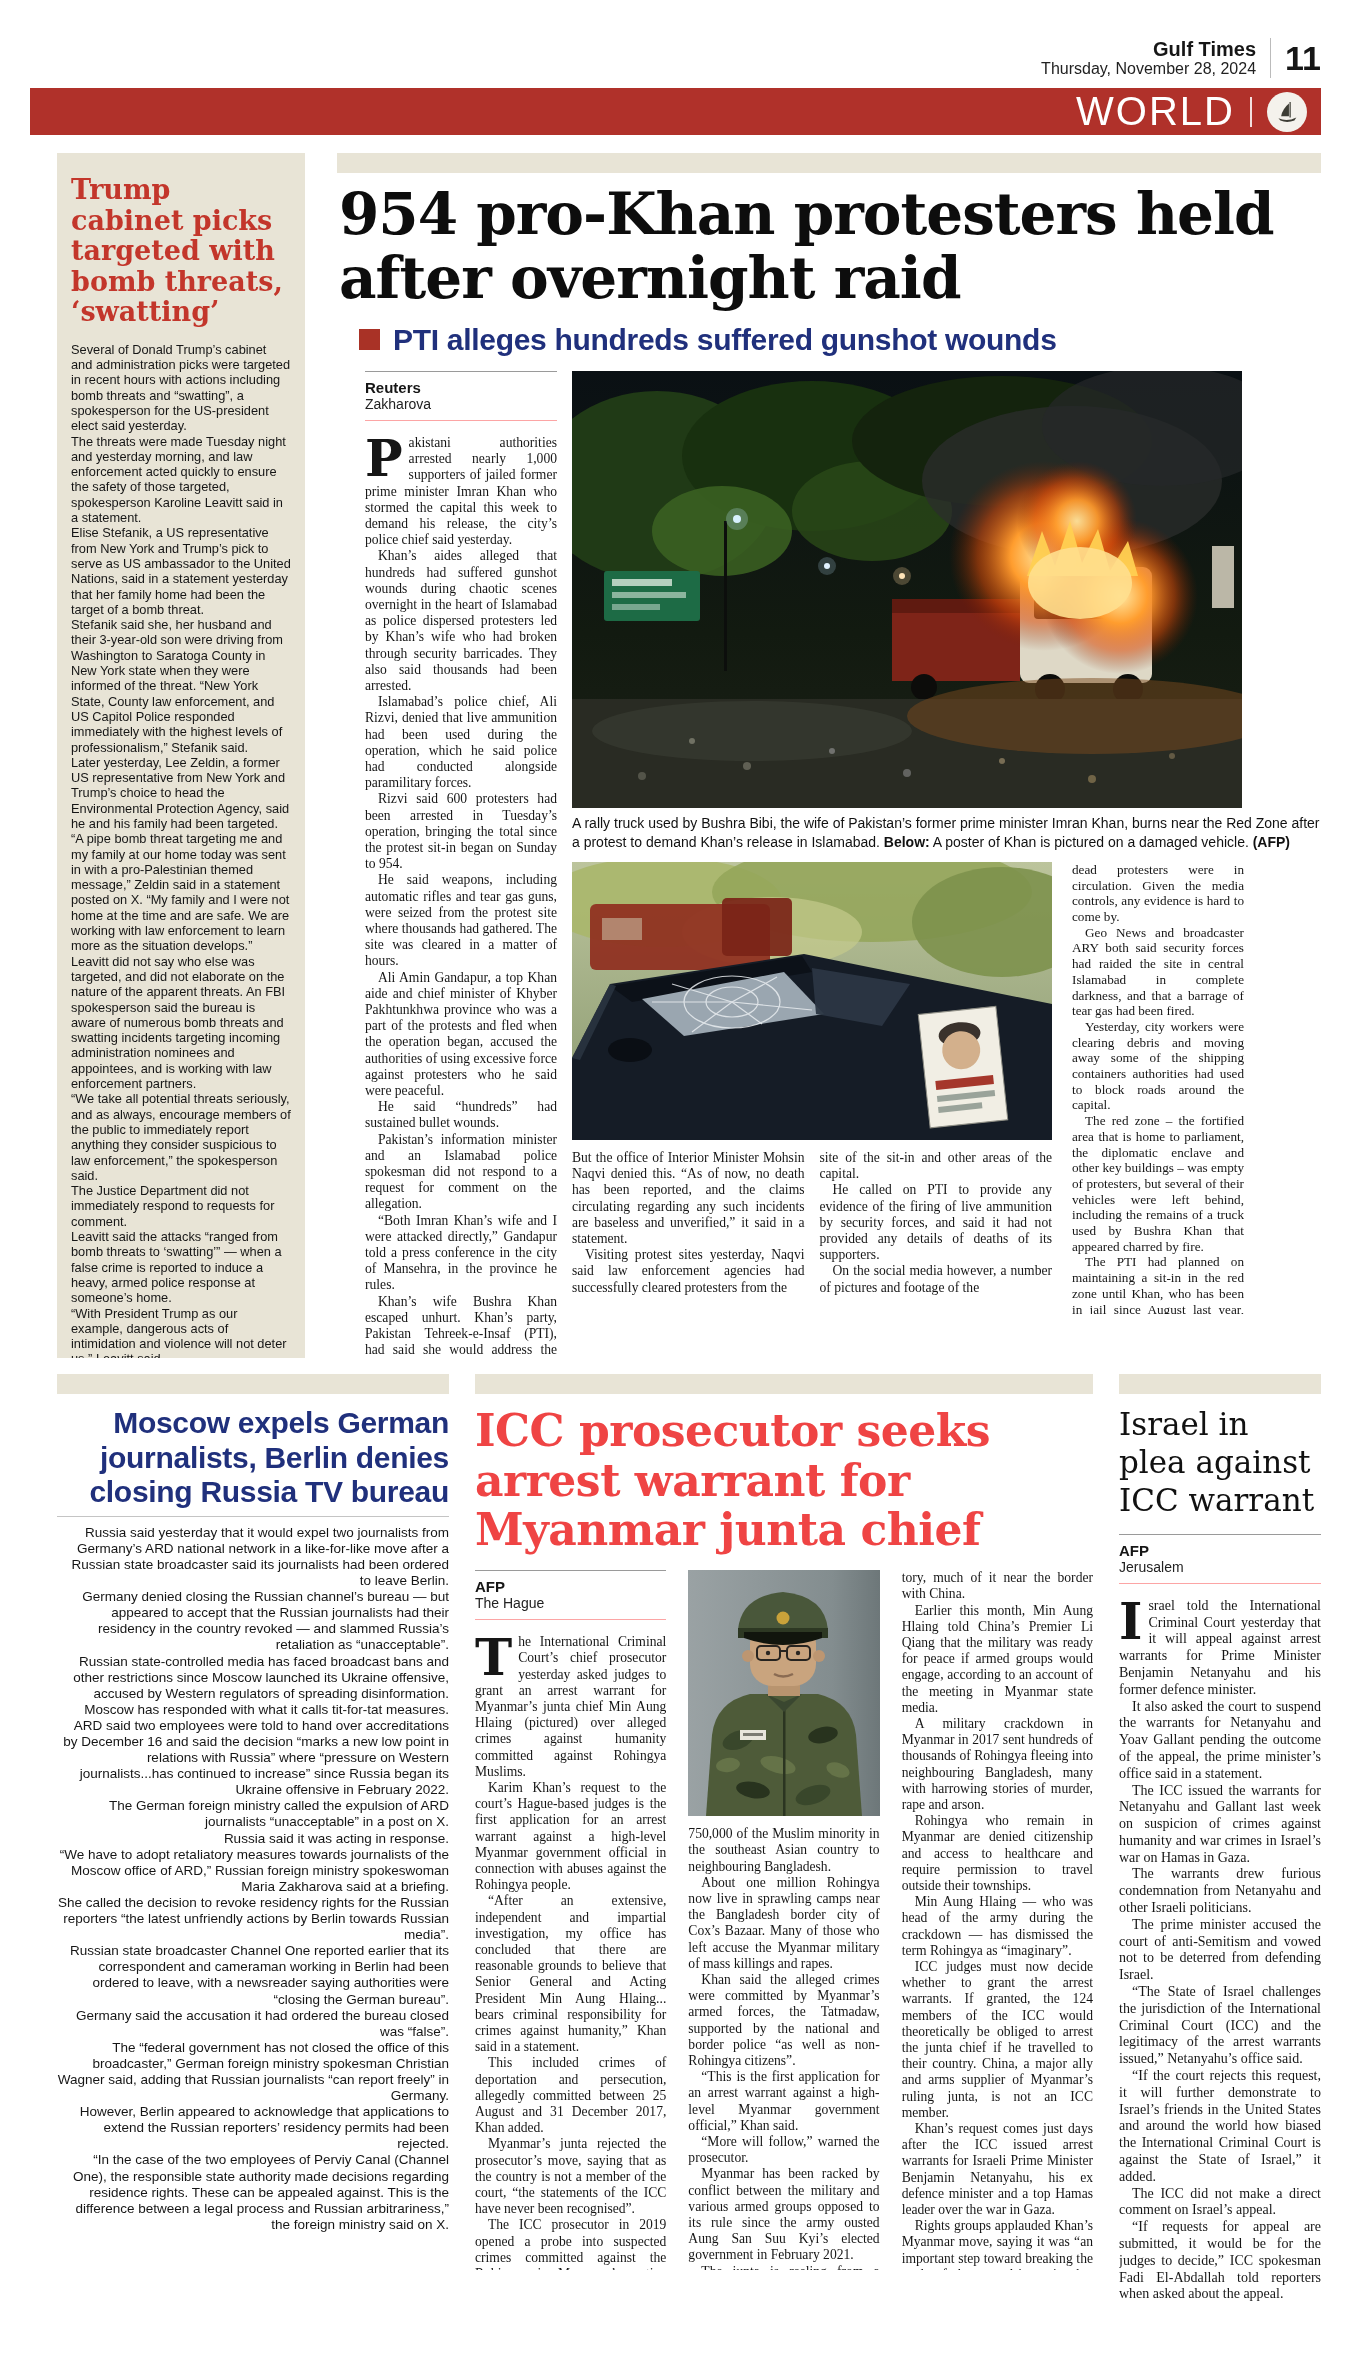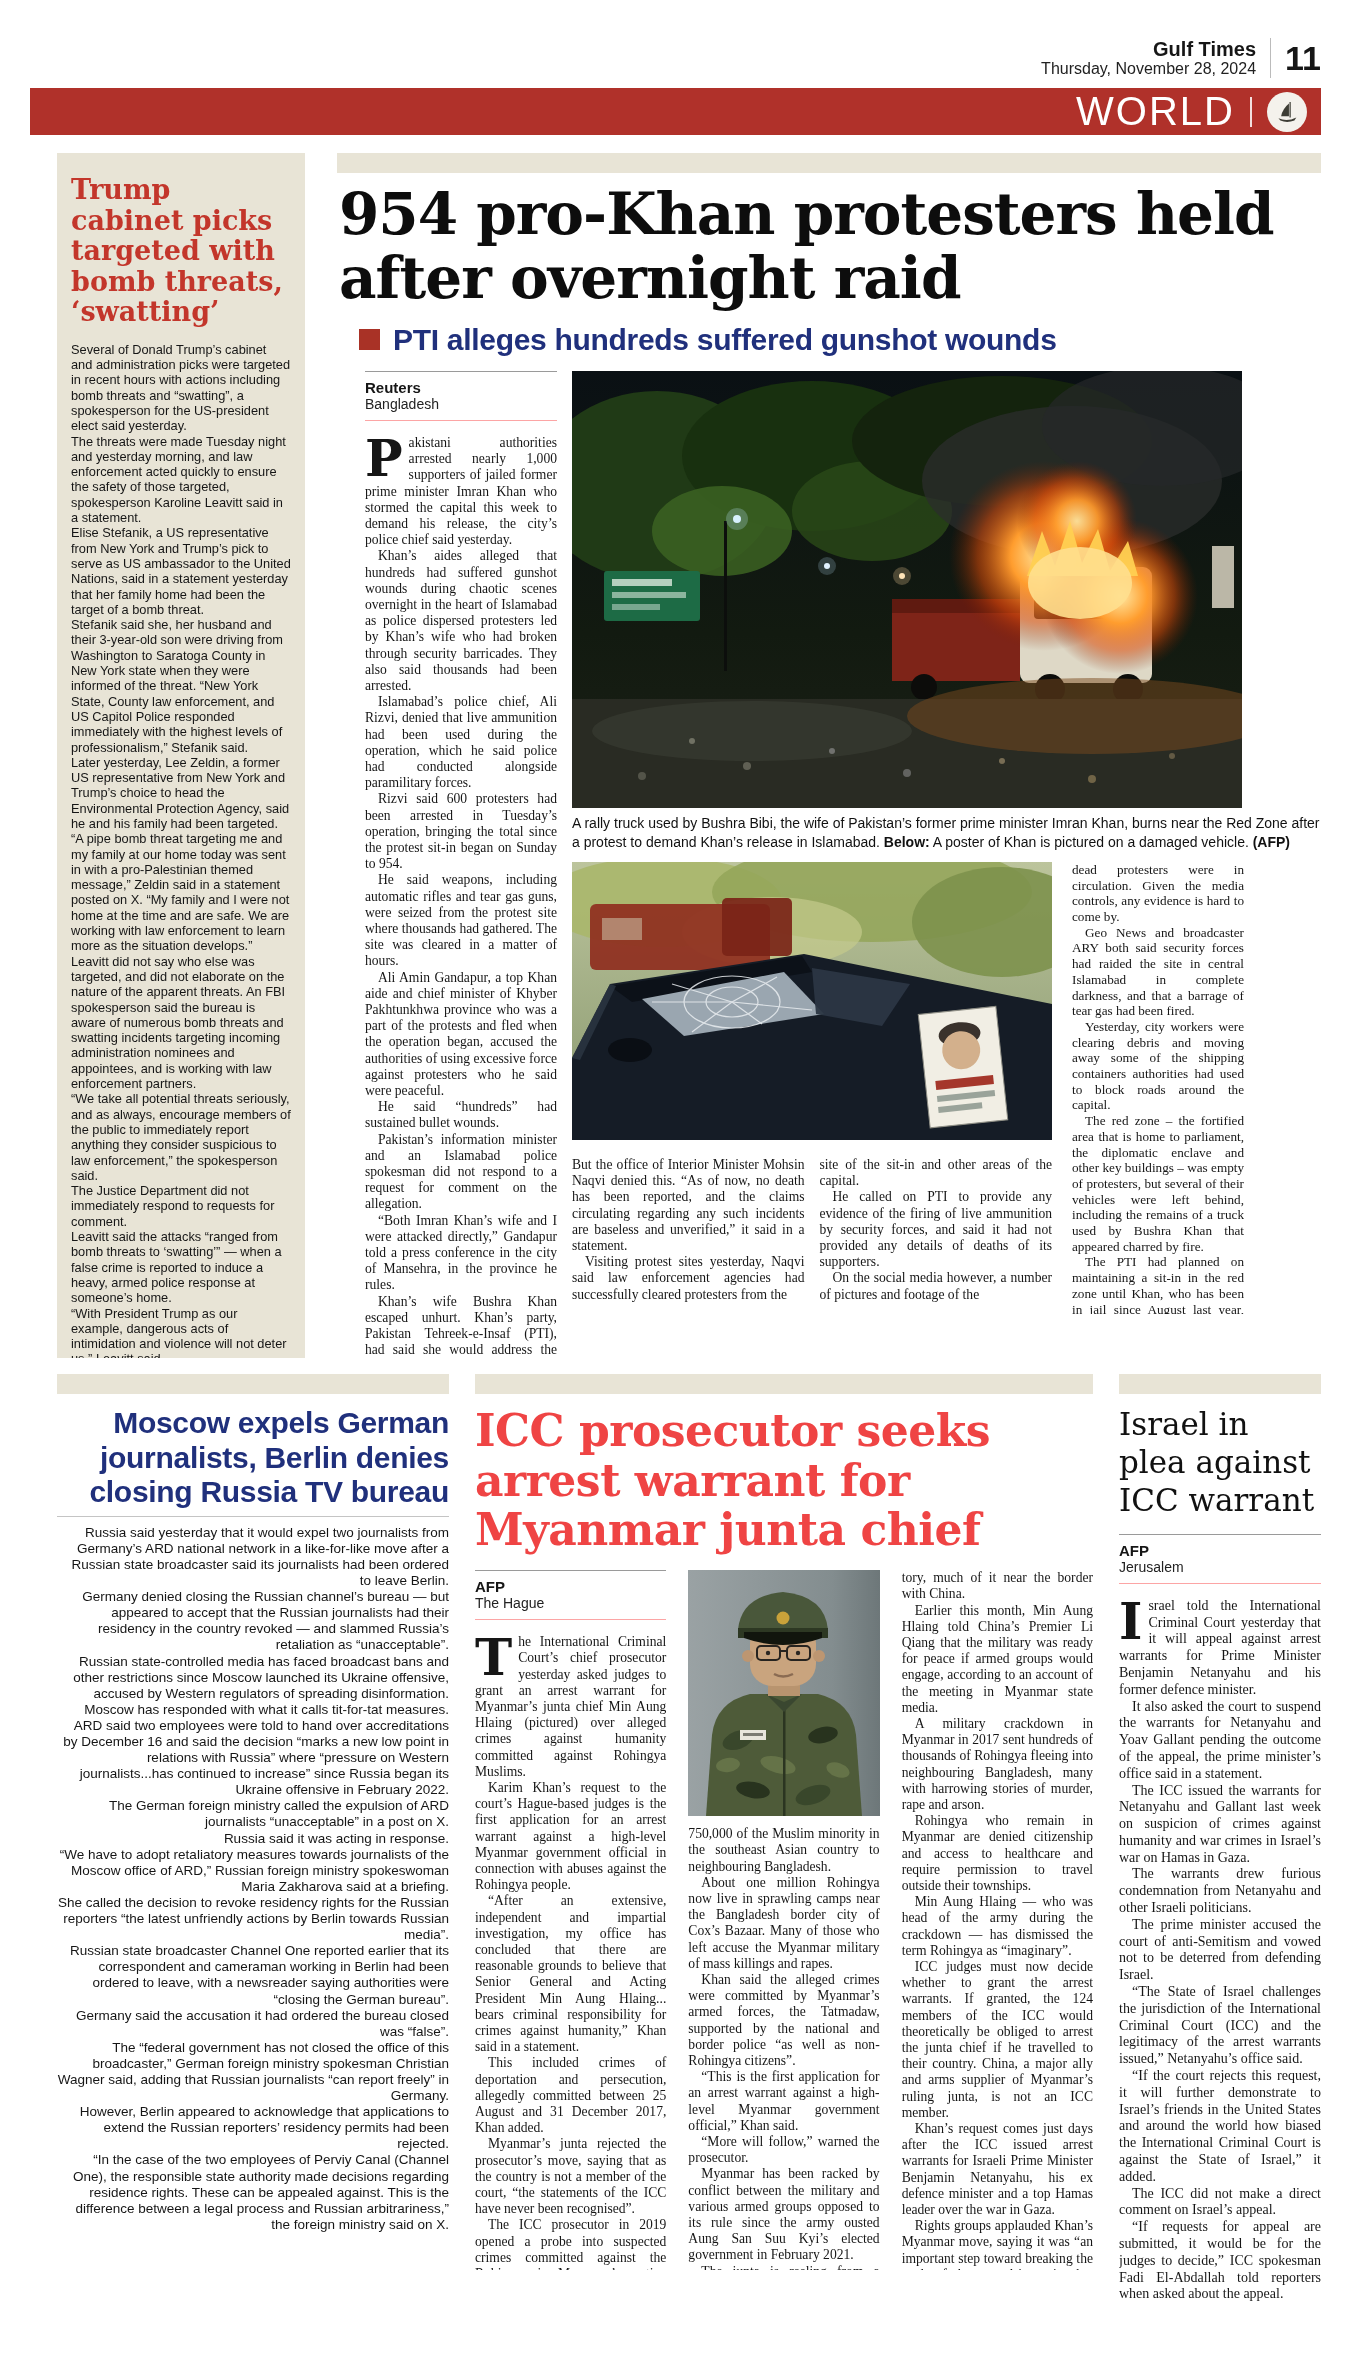--- a/index.html
+++ b/index.html
@@ -47,21 +47,21 @@
   .col-serif p + p{text-indent:13px;}
   .has-drop p:first-child::first-letter{float:left;font-family:"DejaVu Serif",serif;font-weight:bold;
                font-size:50px;line-height:41px;padding:3px 6px 0 0;}
   .khan-right{flex:1;min-width:0;}
   .photo1{width:100%;height:437px;overflow:hidden;}
   .caption{margin:6px 0 10px 0;font-size:14px;line-height:19px;color:#111;}
   .caption .cap-bold{font-weight:bold;}
   .khan-lower{position:relative;height:452px;}
   .khan-lower-left{width:480px;}
   .photo2{width:480px;height:278px;overflow:hidden;}
-  .khan-bottom-cols{display:flex;gap:15px;margin-top:10px;height:160px;overflow:hidden;align-items:center;}
+  .khan-bottom-cols{display:flex;gap:15px;margin-top:10px;height:160px;overflow:hidden;}
   .khan-bottom-cols > div{flex:1;min-width:0;}
   .khan-leg{position:absolute;left:500px;top:0;bottom:0;width:172px;overflow:hidden;}
   .khan-leg p{font-size:13.2px;line-height:15.7px;}
   
   .bottom-grid{display:flex;margin:16px 30px 0 57px;gap:26px;height:930px;overflow:hidden;}
   .left-bottom{width:392px;flex:0 0 392px;overflow:hidden;text-align:right;}
   .left-bottom .strip{margin-bottom:12px;}
   .blue-head{margin:0;color:#20307c;font-weight:bold;font-size:30px;line-height:1.15;letter-spacing:-.3px;}
   .sans-body p{margin:0;font-size:13.5px;line-height:16.1px;}
   
@@ -130,21 +130,21 @@
       <div class="strip"></div>
       <h1 class="khan-head">954 pro-Khan protesters held after overnight raid</h1>
       <div class="subhead">
         <span class="sq"></span>
         <span class="subhead-text">PTI alleges hundreds suffered gunshot wounds</span>
       </div>
       <div class="khan-body">
         <div class="khan-col1">
           <div class="byline">
             <div class="agency">Reuters</div>
-            <div class="place">Bangladesh</div>
+            <div class="place">Zakharova</div>
           </div>
           <div class="col-serif has-drop">
               <p>Pakistani authorities arrested nearly 1,000 supporters of jailed former prime minister Imran Khan who stormed the capital this week to demand his release, the city’s police chief said yesterday.</p>
               <p>Khan’s aides alleged that hundreds had suffered gunshot wounds during chaotic scenes overnight in the heart of Islamabad as police dispersed protesters led by Khan’s wife who had broken through security barricades. They also said thousands had been arrested.</p>
               <p>Islamabad’s police chief, Ali Rizvi, denied that live ammunition had been used during the operation, which he said police had conducted alongside paramilitary forces.</p>
               <p>Rizvi said 600 protesters had been arrested in Tuesday’s operation, bringing the total since the protest sit-in began on Sunday to 954.</p>
               <p>He said weapons, including automatic rifles and tear gas guns, were seized from the protest site where thousands had gathered. The site was cleared in a matter of hours.</p>
               <p>Ali Amin Gandapur, a top Khan aide and chief minister of Khyber Pakhtunkhwa province who was a part of the protests and fled when the operation began, accused the authorities of using excessive force against protesters who he said were peaceful.</p>
               <p>He said “hundreds” had sustained bullet wounds.</p>
               <p>Pakistan’s information minister and an Islamabad police spokesman did not respond to a request for comment on the allegation.</p>

